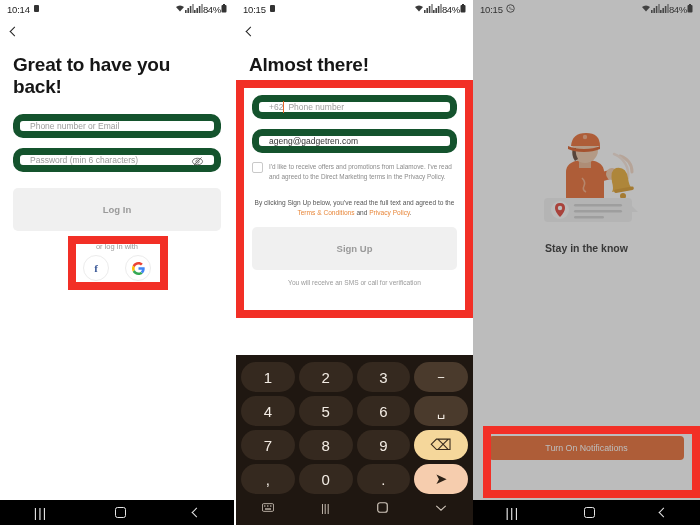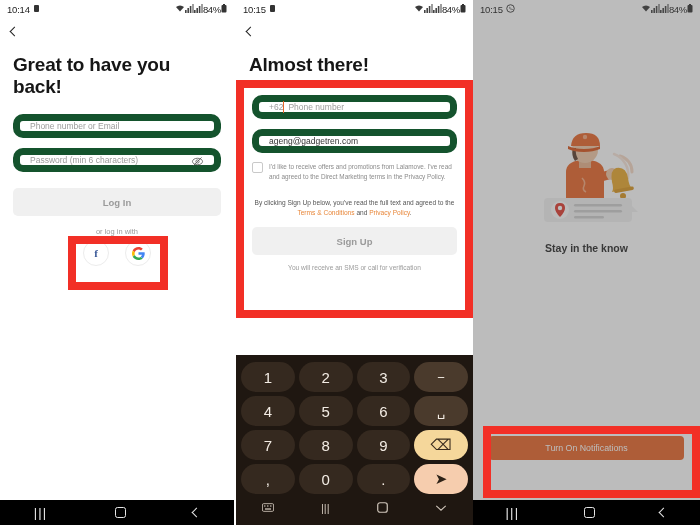--- a/index.html
+++ b/index.html
@@ -50,21 +50,21 @@
     padding: 0 10px; background: #fff;
   }
   .field .ph { font-size: 8.5px; color: #9b9b9b; }
   .field .val { font-size: 8.5px; color: #333; }
   .field .cc { font-size: 8.5px; color: #9b9b9b; }
   .caret { width: 1px; height: 12px; background: #e8662a; margin-right: 4px; }
   .eye-wrap { margin-left: auto; width: 13px; height: 13px; position: relative; }
 
   
   .btn-grey {
-    margin: 16px 13px 0 13px; height: 28px; background: #f0f0f0;
+    margin: 16px 13px 0 13px; height: 43px; background: #f0f0f0;
     border-radius: 5px; display: flex; align-items: center; justify-content: center;
     font-size: 9.5px; font-weight: bold; color: #9a9a9a;
   }
   .or-text { text-align: center; font-size: 7.5px; color: #9b9b9b; margin-top: 11px; }
 
   
   .social-row { display:flex; justify-content:center; gap: 16px; margin-top: 4px; }
   .social-btn {
     width: 26px; height: 26px; border-radius: 50%;
     border: 1px solid #ececec; background:#fff;

